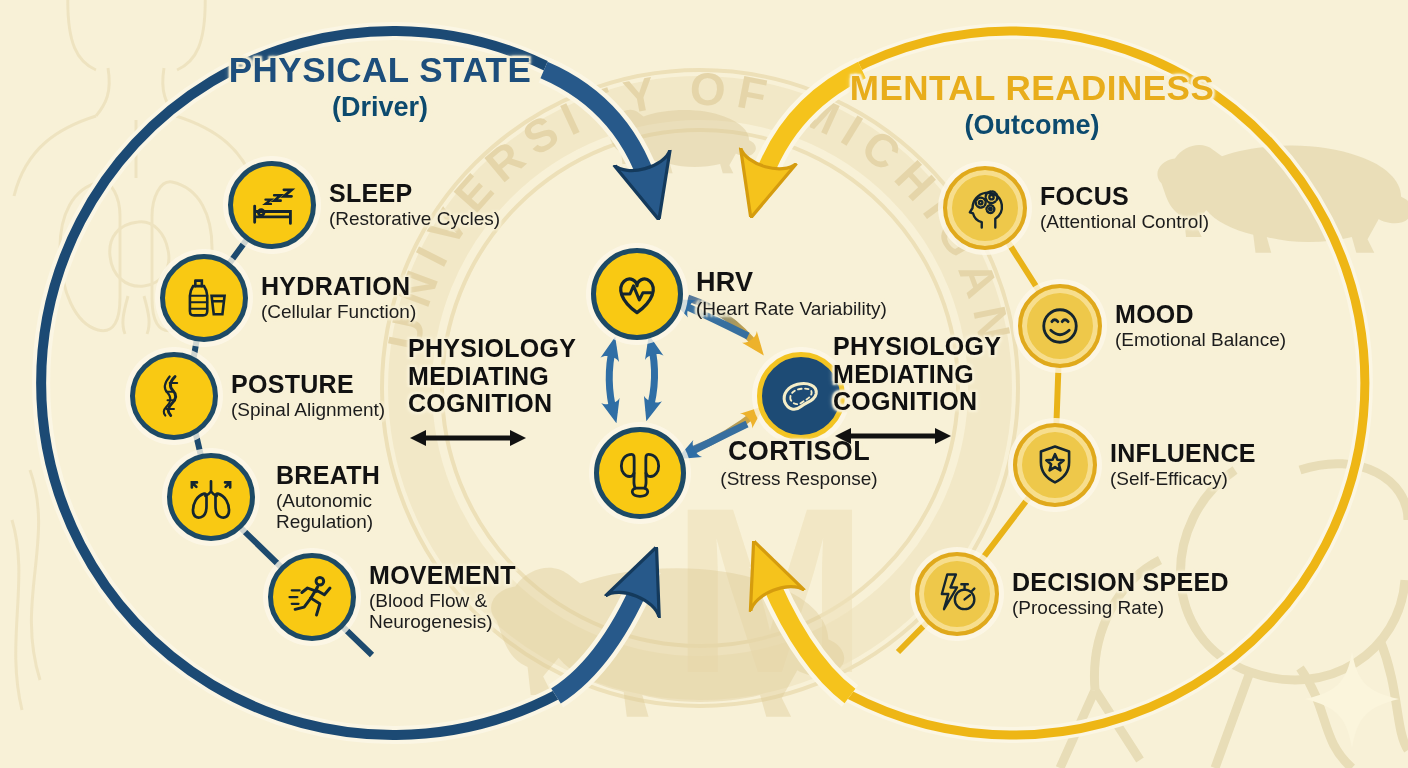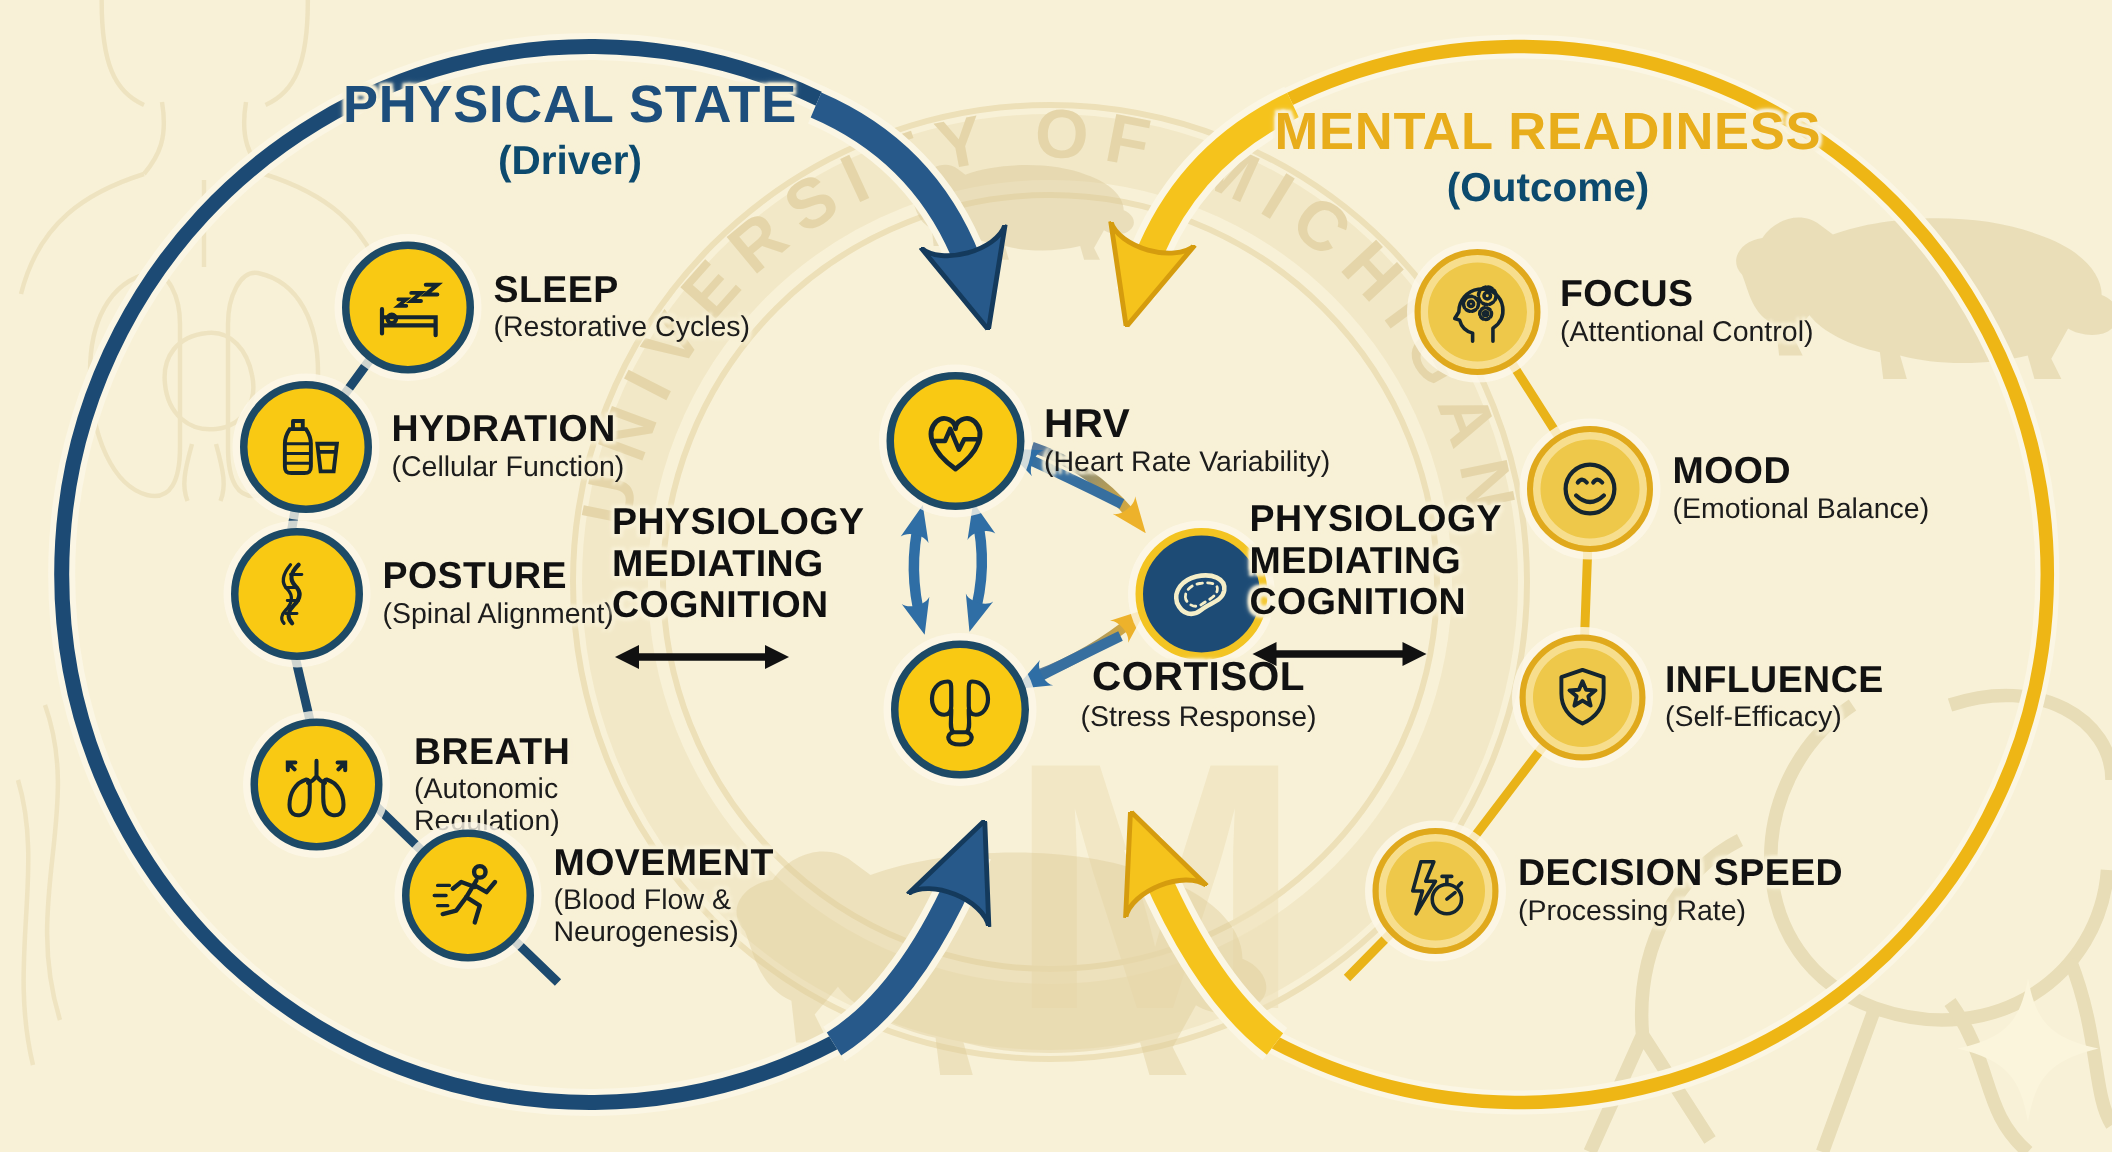--- a/index.html
+++ b/index.html
@@ -171,35 +171,35 @@
         <path d="M26,15 h6 l-6,5 h6" stroke-width="2.4"></path>
         <path d="M35,10 h7 l-7,6 h7" stroke-width="2.6"></path>
       </svg>
     </div>
     <div class="ntext tcase">
       <div class="nlabel">SLEEP</div>
       <div class="nsub">(Restorative Cycles)</div>
     </div>
   </div>
 
-  <div class="node" style="left:154px;top:352px;">
+  <div class="node" style="left:130px;top:352px;">
     <div class="badge b-left">
       <svg width="52" height="52" viewBox="0 0 48 48" fill="none" stroke="#14252f" stroke-width="2.6" stroke-linecap="round">
         <path d="M25,6 c-5,5 -6,9 -2,13 c4,4 3,8 -1,12 c-4,4 -4,8 -1,11"></path>
         <path d="M20,6 c-5,6 -6,11 -2,15 c4,4 3,9 -1,13 c-3,3 -3,6 -1,8" stroke-width="2"></path>
         <path d="M20,12 h7 M17,20 h7 M18,28 h7 M17,36 h7" stroke-width="1.8"></path>
       </svg>
     </div>
     <div class="ntext tcase">
       <div class="nlabel">POSTURE</div>
       <div class="nsub">(Spinal Alignment)</div>
     </div>
   </div>
 
-  <div class="node" style="left:167px;top:479px;gap:21px;">
+  <div class="node" style="left:167px;top:453px;gap:21px;">
     <div class="badge b-left">
       <svg width="54" height="54" viewBox="0 0 48 48" fill="none" stroke="#14252f" stroke-width="2.4" stroke-linecap="round">
         <path d="M24,10 v9 M24,19 c0,0 -2,3 -5,4 M24,19 c0,0 2,3 5,4"></path>
         <path d="M18,21 c-7,2 -10,9 -10,15 c0,5 3,7 7,6 c4,-1 5,-5 5,-10 v-8 c0,-2 -1,-3 -2,-3 z"></path>
         <path d="M30,21 c7,2 10,9 10,15 c0,5 -3,7 -7,6 c-4,-1 -5,-5 -5,-10 v-8 c0,-2 1,-3 2,-3 z"></path>
         <path d="M11,15 l-4,-4 m0,4.5 v-4.5 h4.5"></path>
         <path d="M37,15 l4,-4 m0,4.5 v-4.5 h-4.5"></path>
       </svg>
     </div>
     <div class="ntext tcase">

